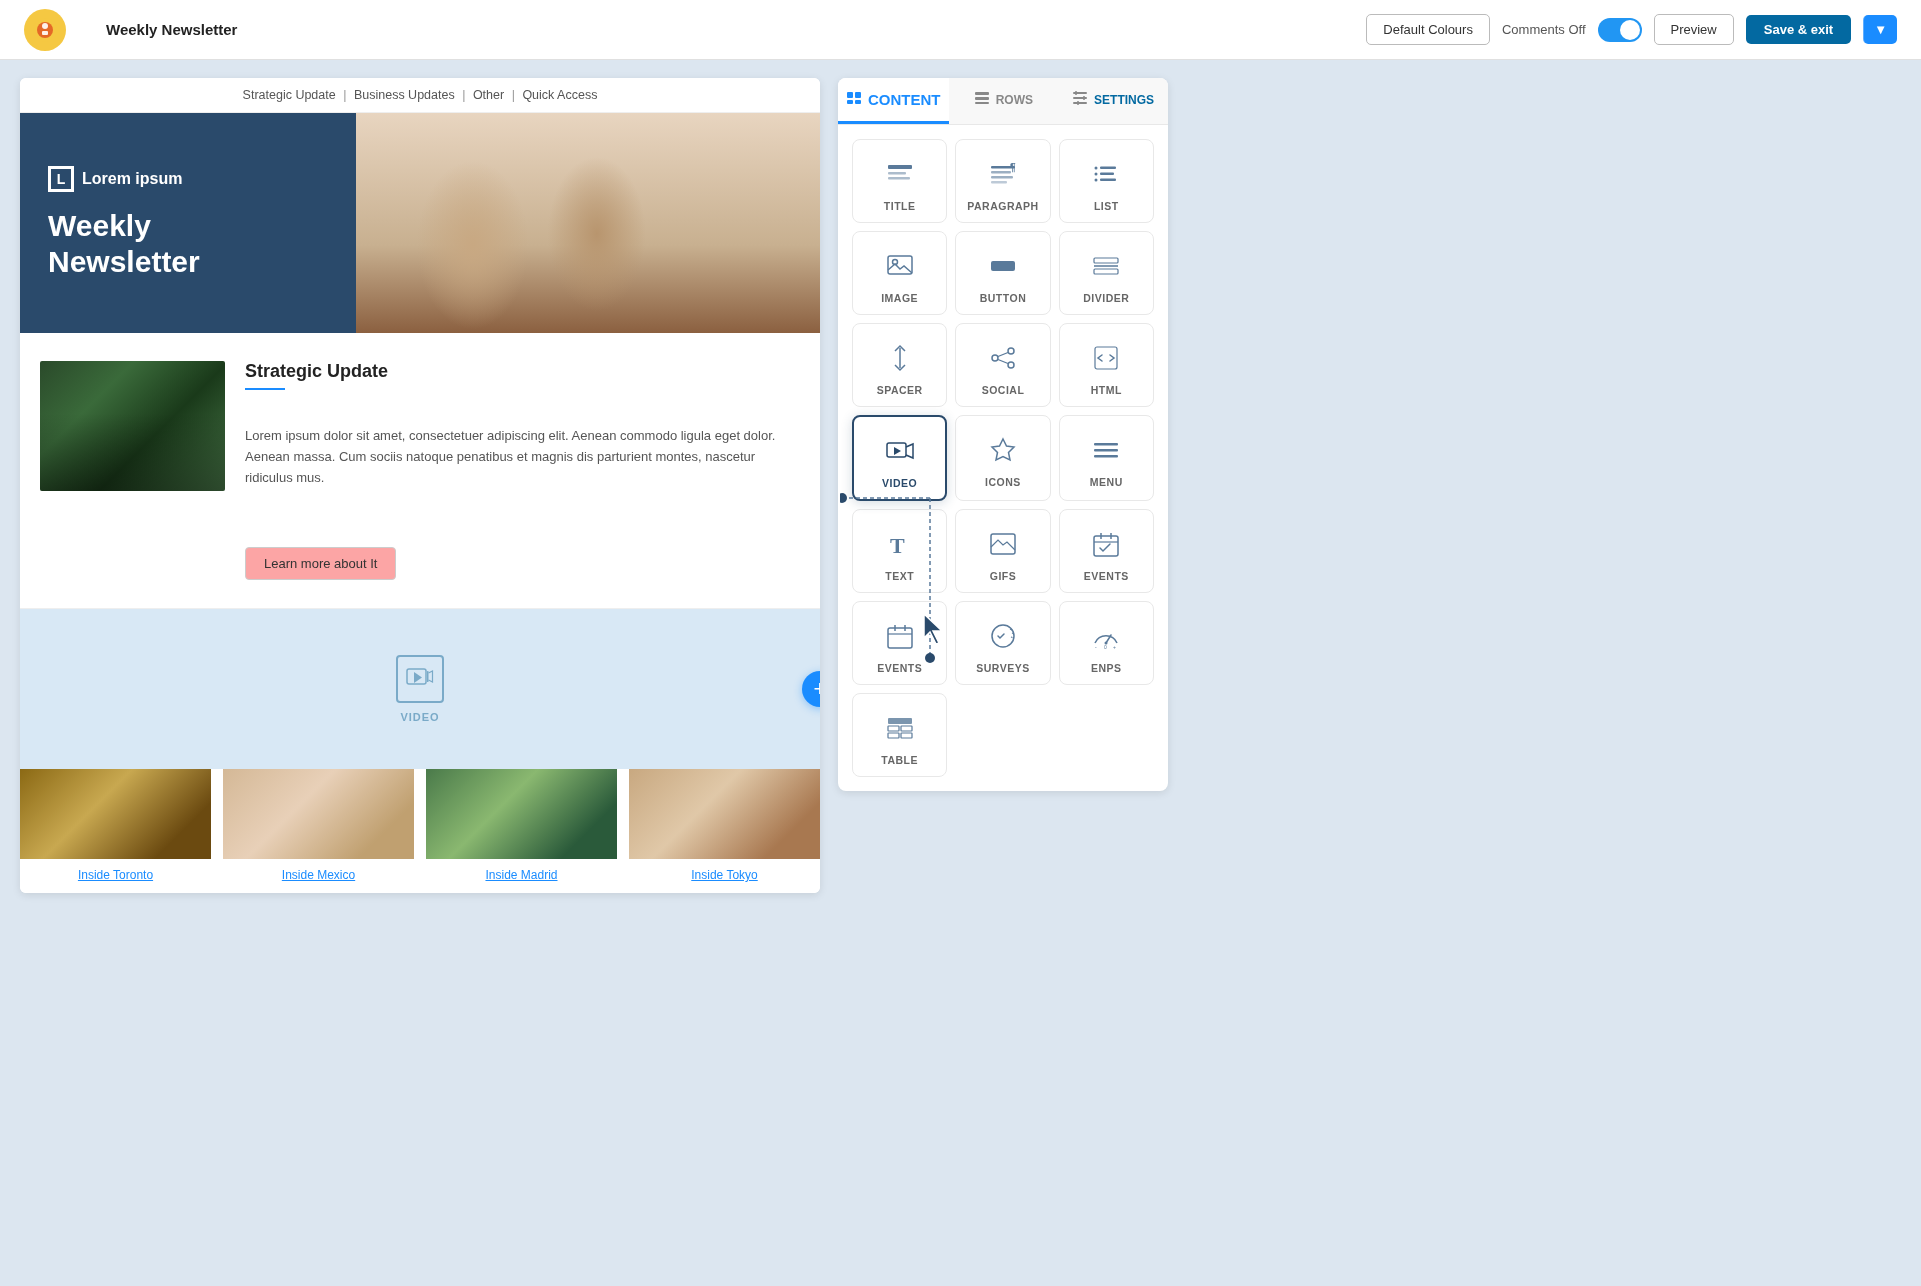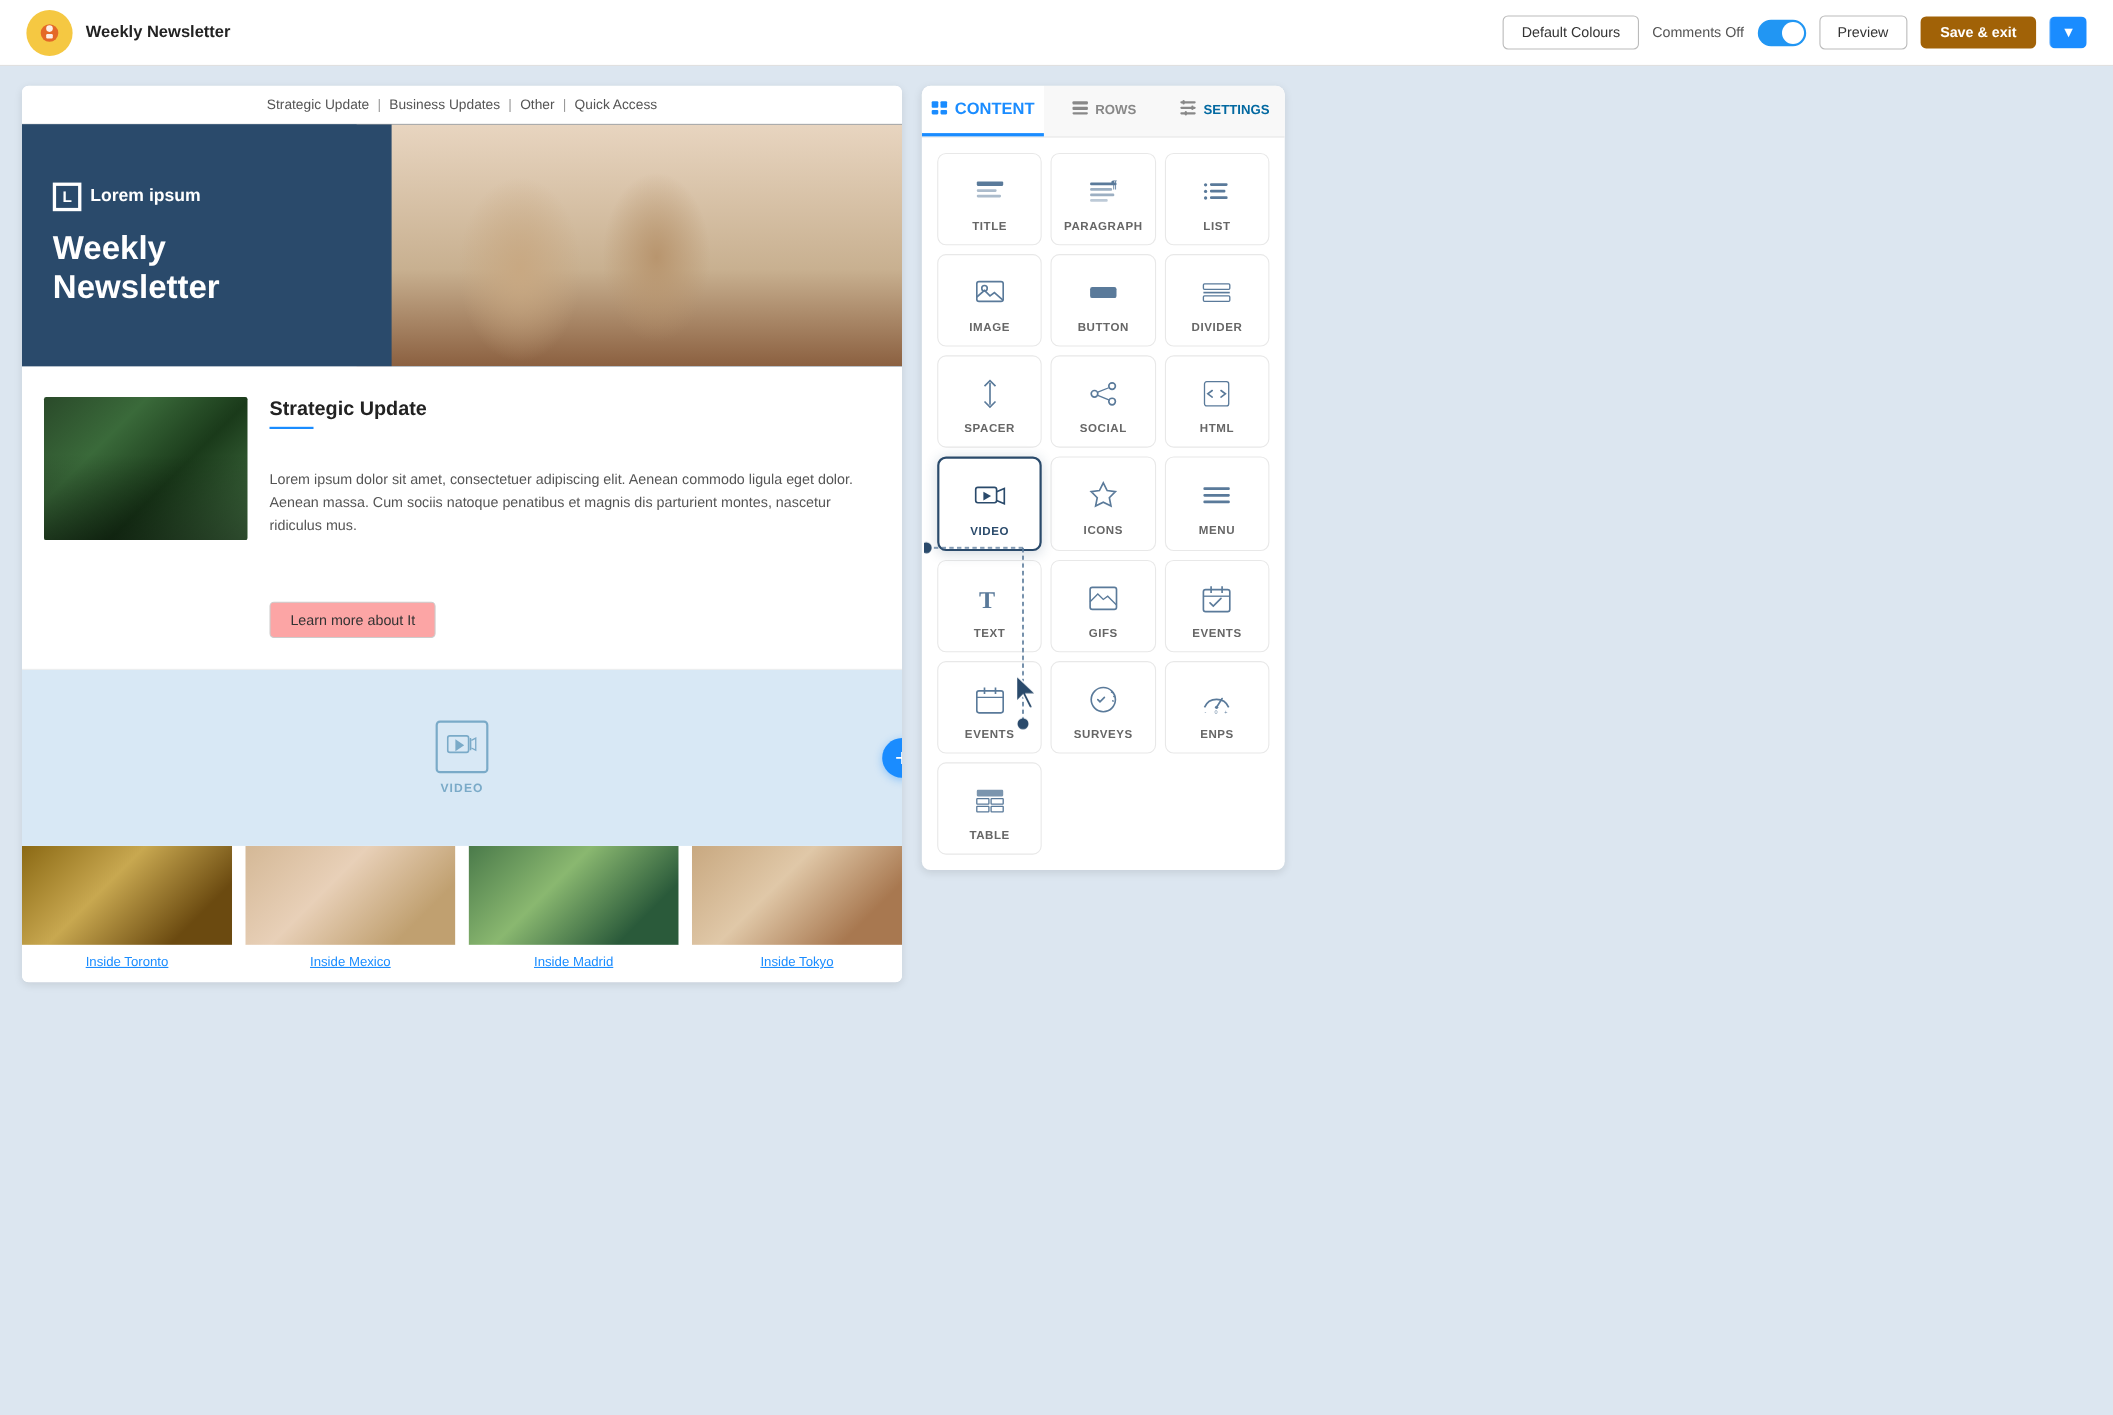--- a/index.html
+++ b/index.html
@@ -31,20 +31,21 @@
       justify-content: center;
       margin-right: 12px;
       overflow: hidden;
     }
     .topbar-logo svg { width: 28px; height: 28px; }
     .topbar-title {
       font-size: 15px;
       font-weight: 600;
       color: #222;
       flex: 1;
+      margin-left: 28px;
     }
     .topbar-actions {
       display: flex;
       align-items: center;
       gap: 12px;
     }
     .btn-outline {
       border: 1px solid #bbb;
       background: #fff;
       color: #333;
@@ -70,21 +71,21 @@
       position: absolute;
       width: 20px;
       height: 20px;
       background: #fff;
       border-radius: 50%;
       top: 2px;
       right: 2px;
       transition: right 0.2s;
     }
     .btn-blue {
-      background: #a16207;
+      background: #0369a1;
       color: #fff;
       border: none;
       padding: 7px 18px;
       border-radius: 5px;
       font-size: 13px;
       font-weight: 600;
       cursor: pointer;
     }
     .btn-blue-caret {
       background: #1a8cff;

